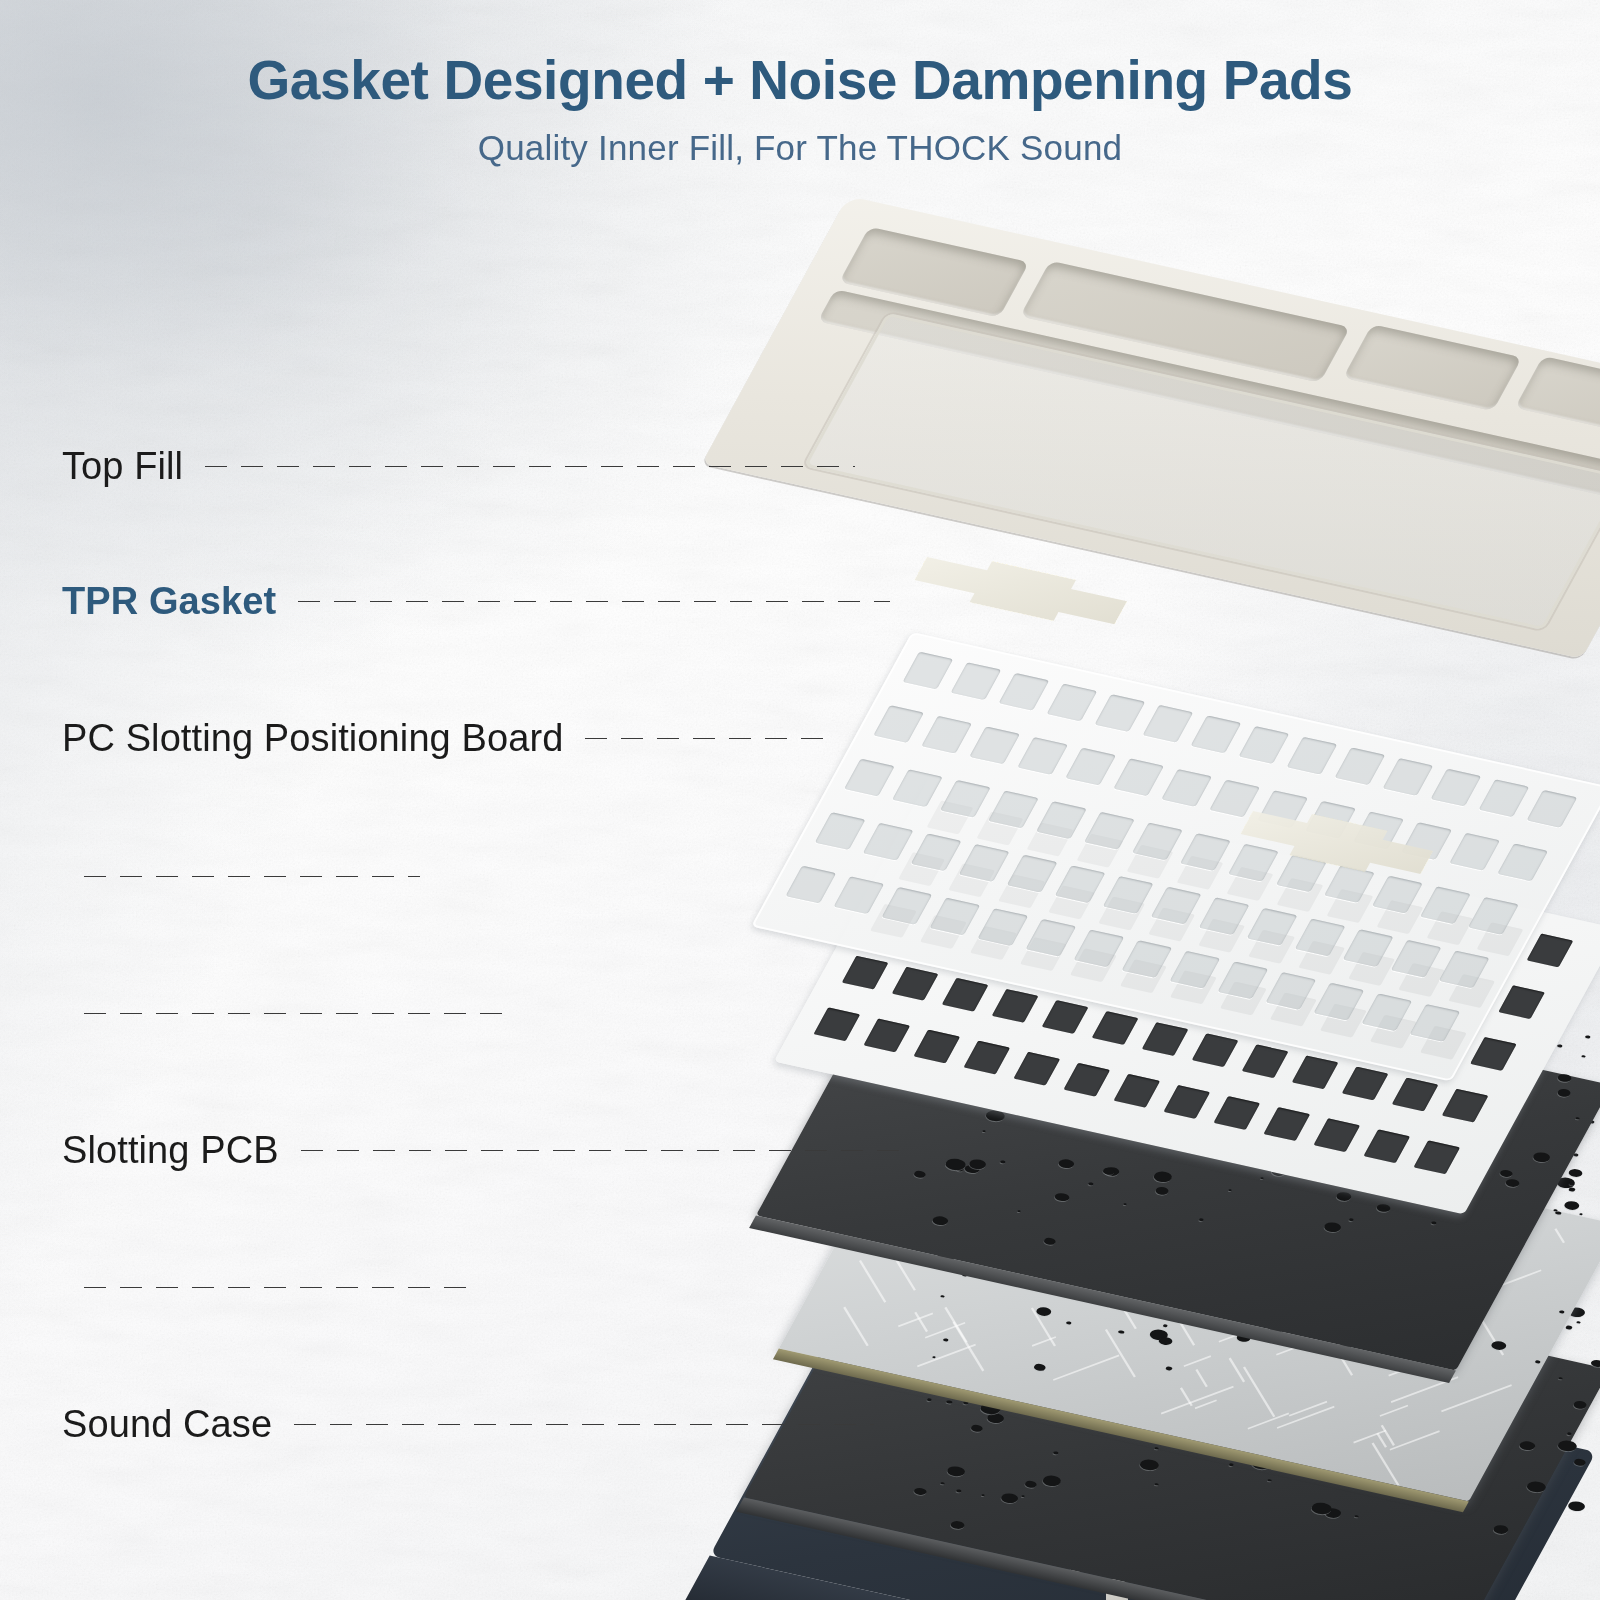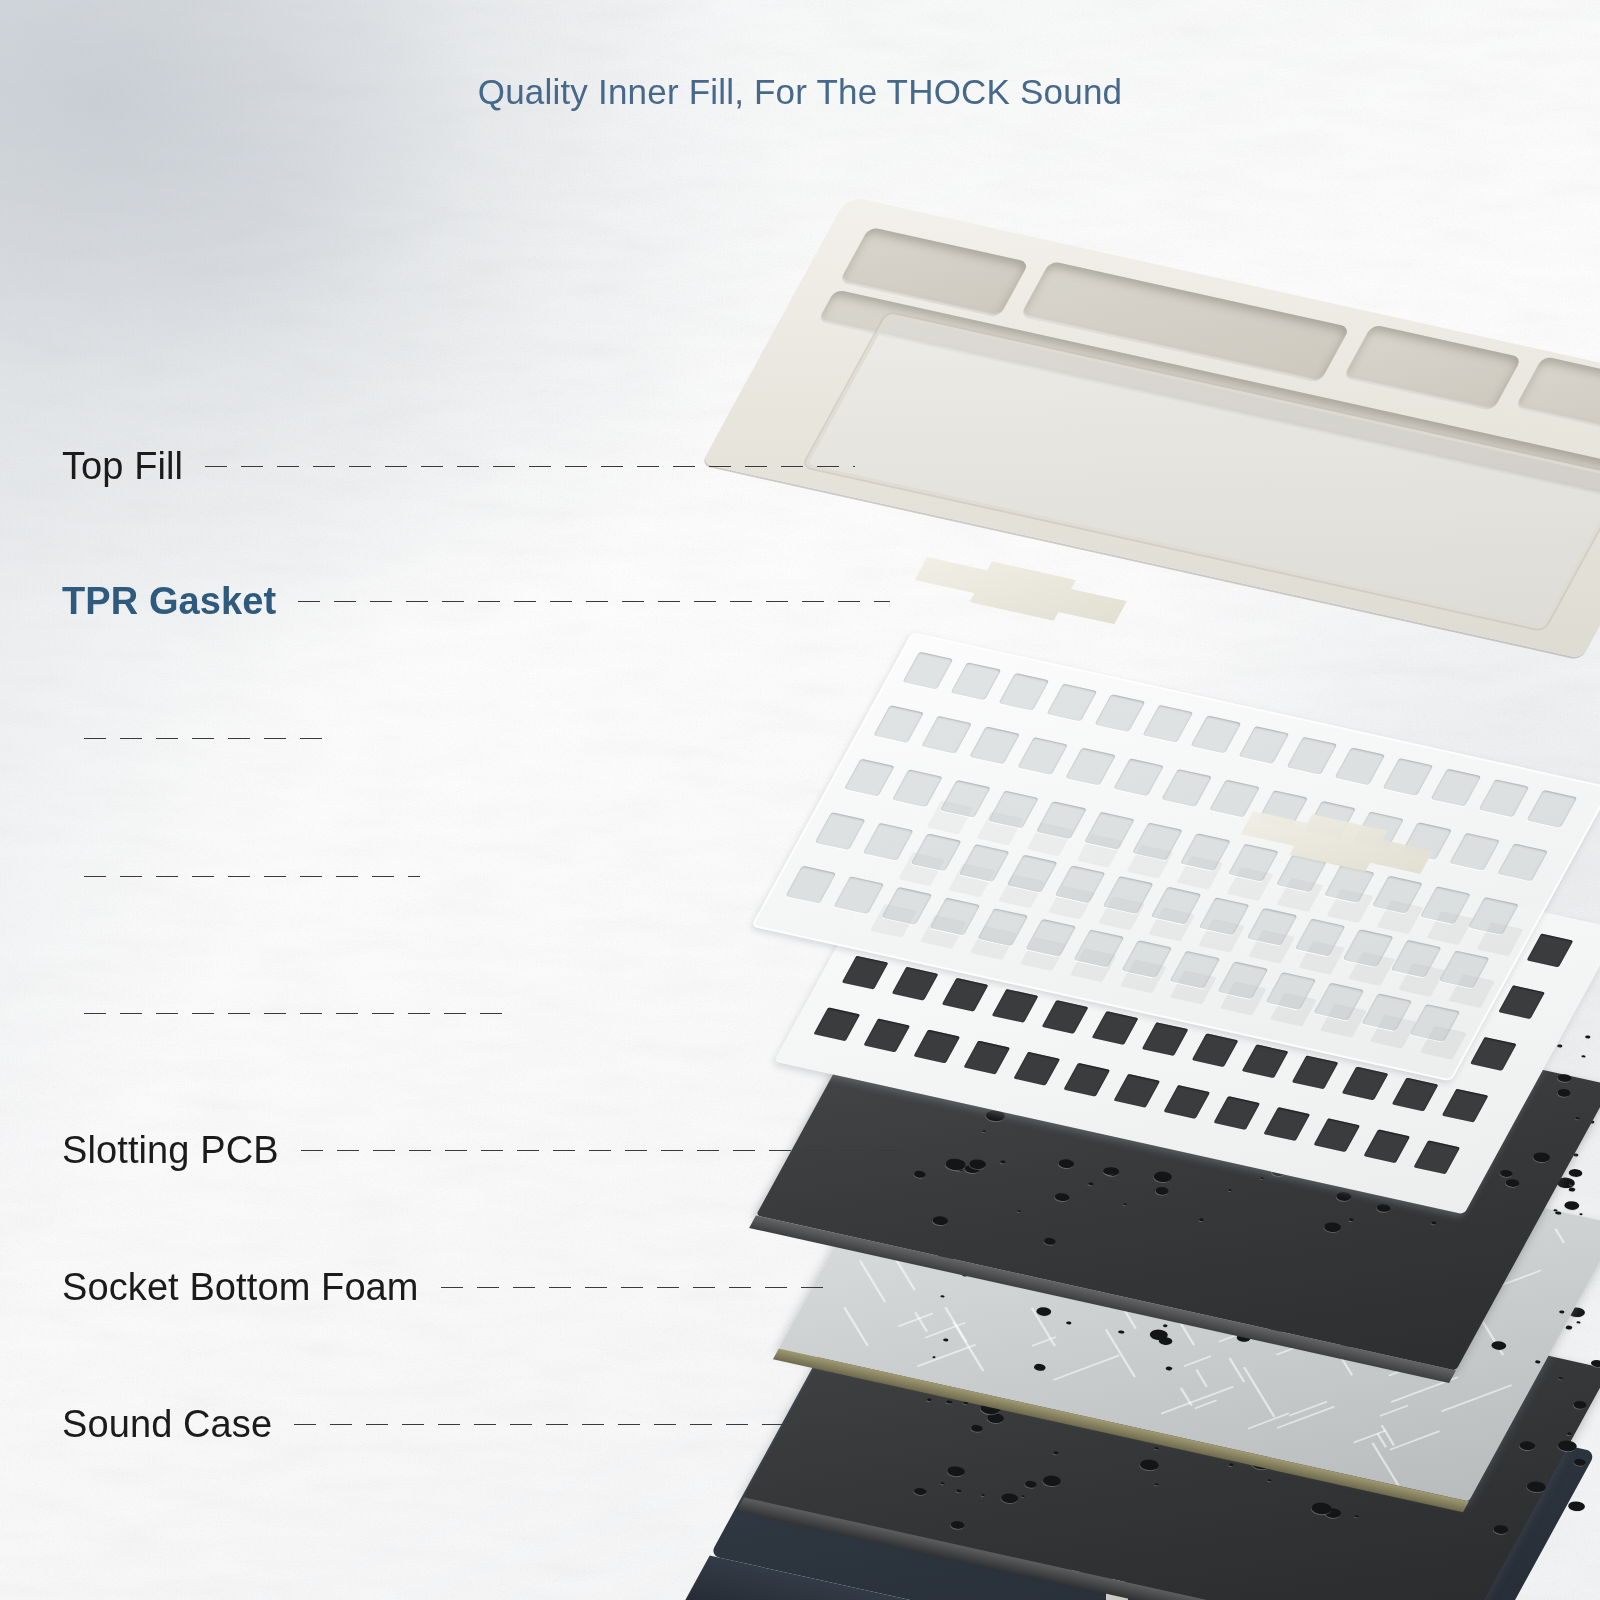--- a/index.html
+++ b/index.html
@@ -165,20 +165,21 @@
             <feFuncA type="linear" slope="0.13"></feFuncA>
           </feComponentTransfer>
       </filter>
     </defs>
     <rect width="1600" height="1600" filter="url(#fcrinkle)"></rect>
     <rect width="1600" height="1600" filter="url(#fgrain)"></rect>
   </svg>
   <div id="softshade"></div>
 
   <div class="hdr">
+    <h1>Gasket Designed + Noise Dampening Pads</h1>
     <h2>Quality Inner Fill, For The THOCK Sound</h2>
   </div>
 
   <div id="stack">
 
     <div id="stackshadow"></div>
 
     <div class="layer" id="botcase">
       <div class="bc-top"></div>
       <div class="bc-wall"></div>
@@ -815,34 +816,34 @@
   <div id="callouts">
       <div class="callout" style="top: 440px;">
         <span class="lbl">Top Fill</span>
         <span class="dash" style="width: 650px;"></span>
       </div>
       <div class="callout accent" style="top: 575px;">
         <span class="lbl">TPR Gasket</span>
         <span class="dash" style="width: 592px;"></span>
       </div>
       <div class="callout" style="top: 712px;">
+        <span class="lbl">PC Slotting Positioning Board</span>
         <span class="dash" style="width: 243px;"></span>
       </div>
       <div class="callout" style="top: 850px;">
         <span class="dash" style="width: 336px;"></span>
       </div>
       <div class="callout" style="top: 987px;">
         <span class="dash" style="width: 420px;"></span>
       </div>
       <div class="callout" style="top: 1124px;">
         <span class="lbl">Slotting PCB</span>
         <span class="dash" style="width: 607px;"></span>
       </div>
       <div class="callout" style="top: 1261px;">
-        <span class="lbl">Socket Bottom Foam</span>
         <span class="dash" style="width: 390px;"></span>
       </div>
       <div class="callout" style="top: 1398px;">
         <span class="lbl">Sound Case</span>
         <span class="dash" style="width: 580px;"></span>
       </div>
     </div>
 
 </div>
 

